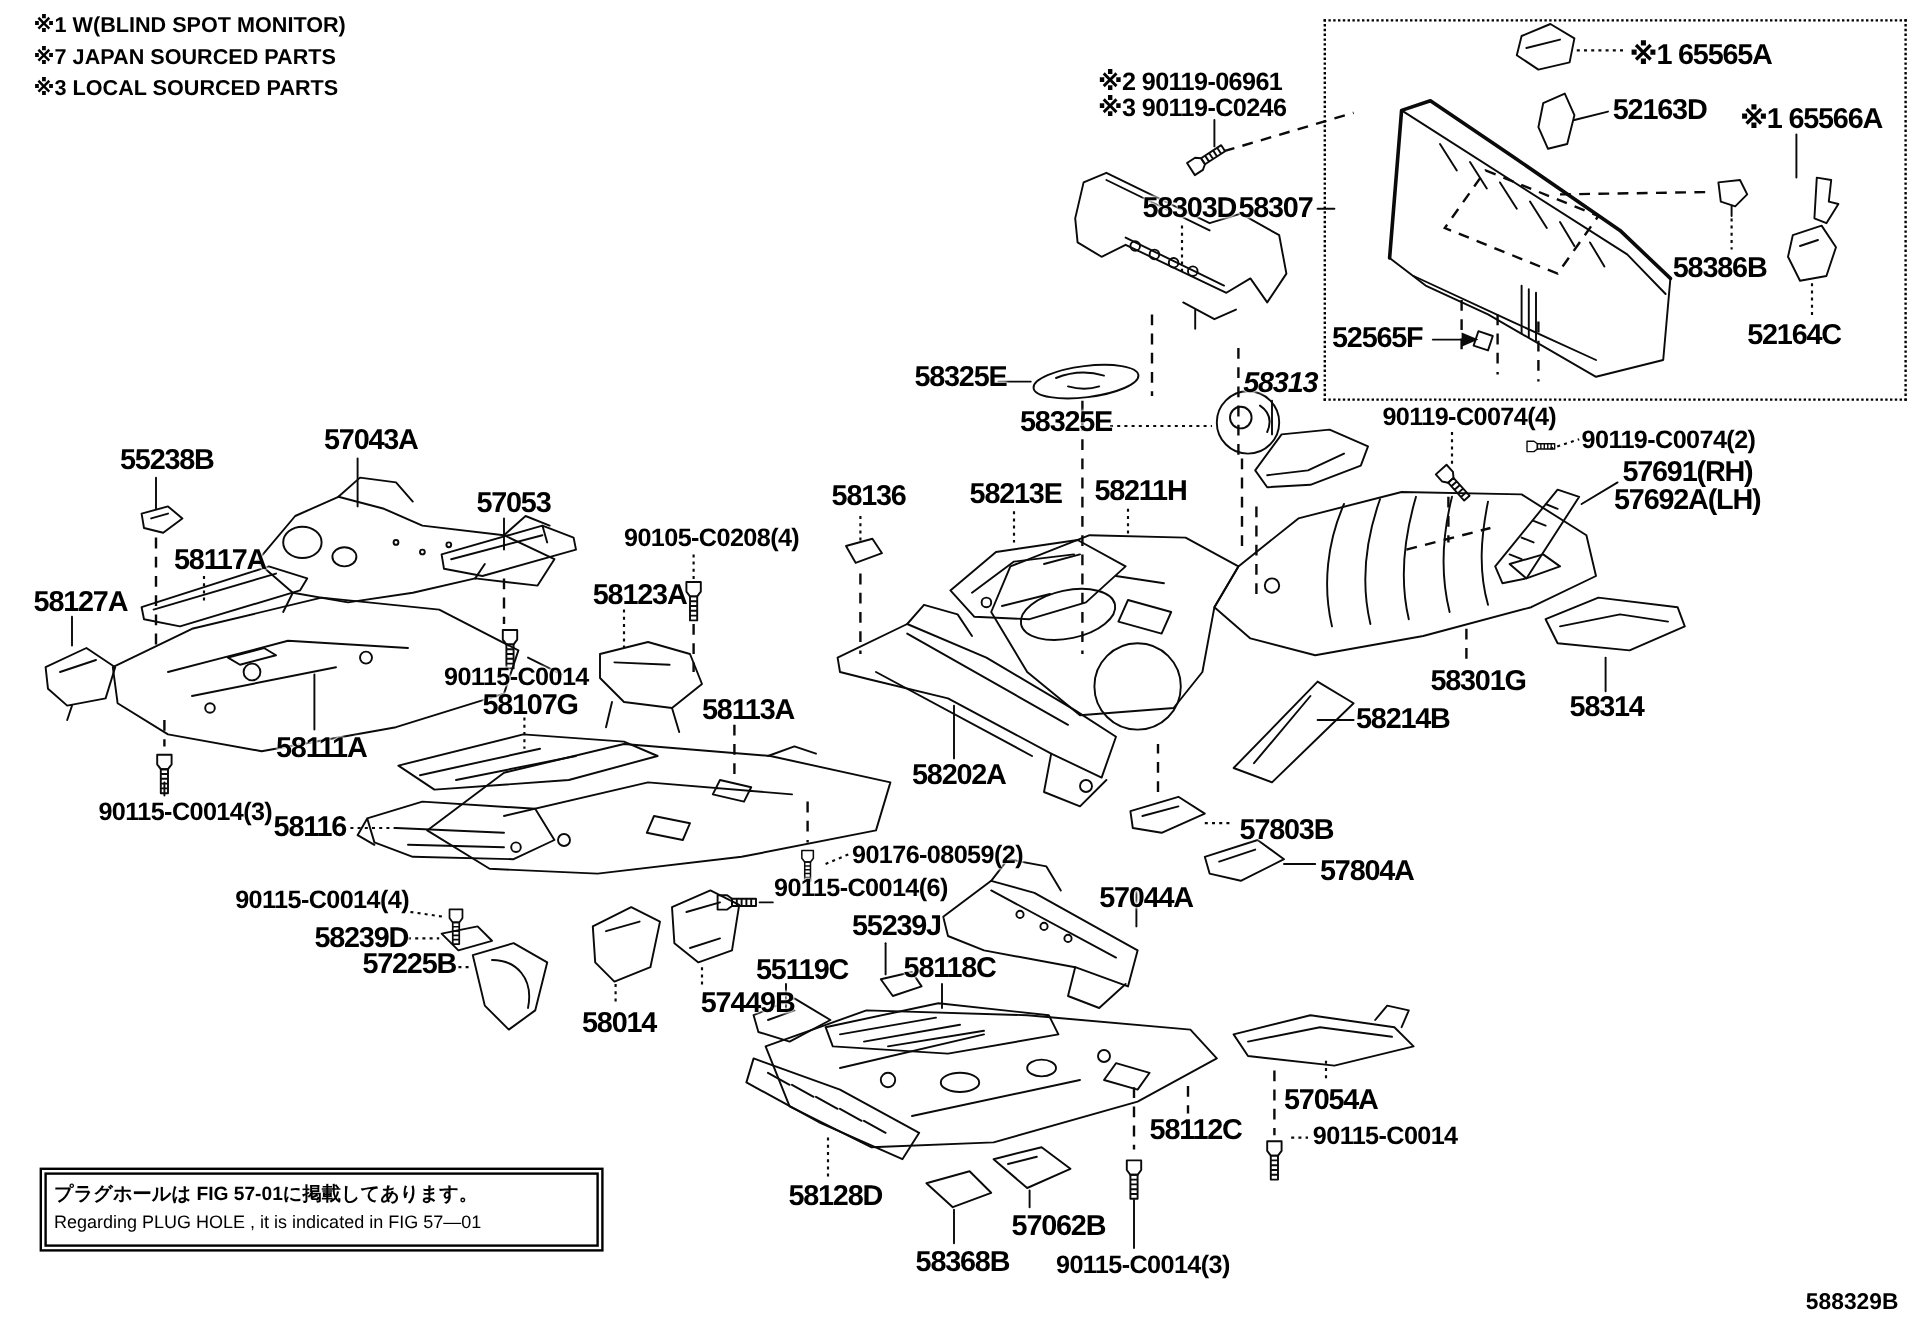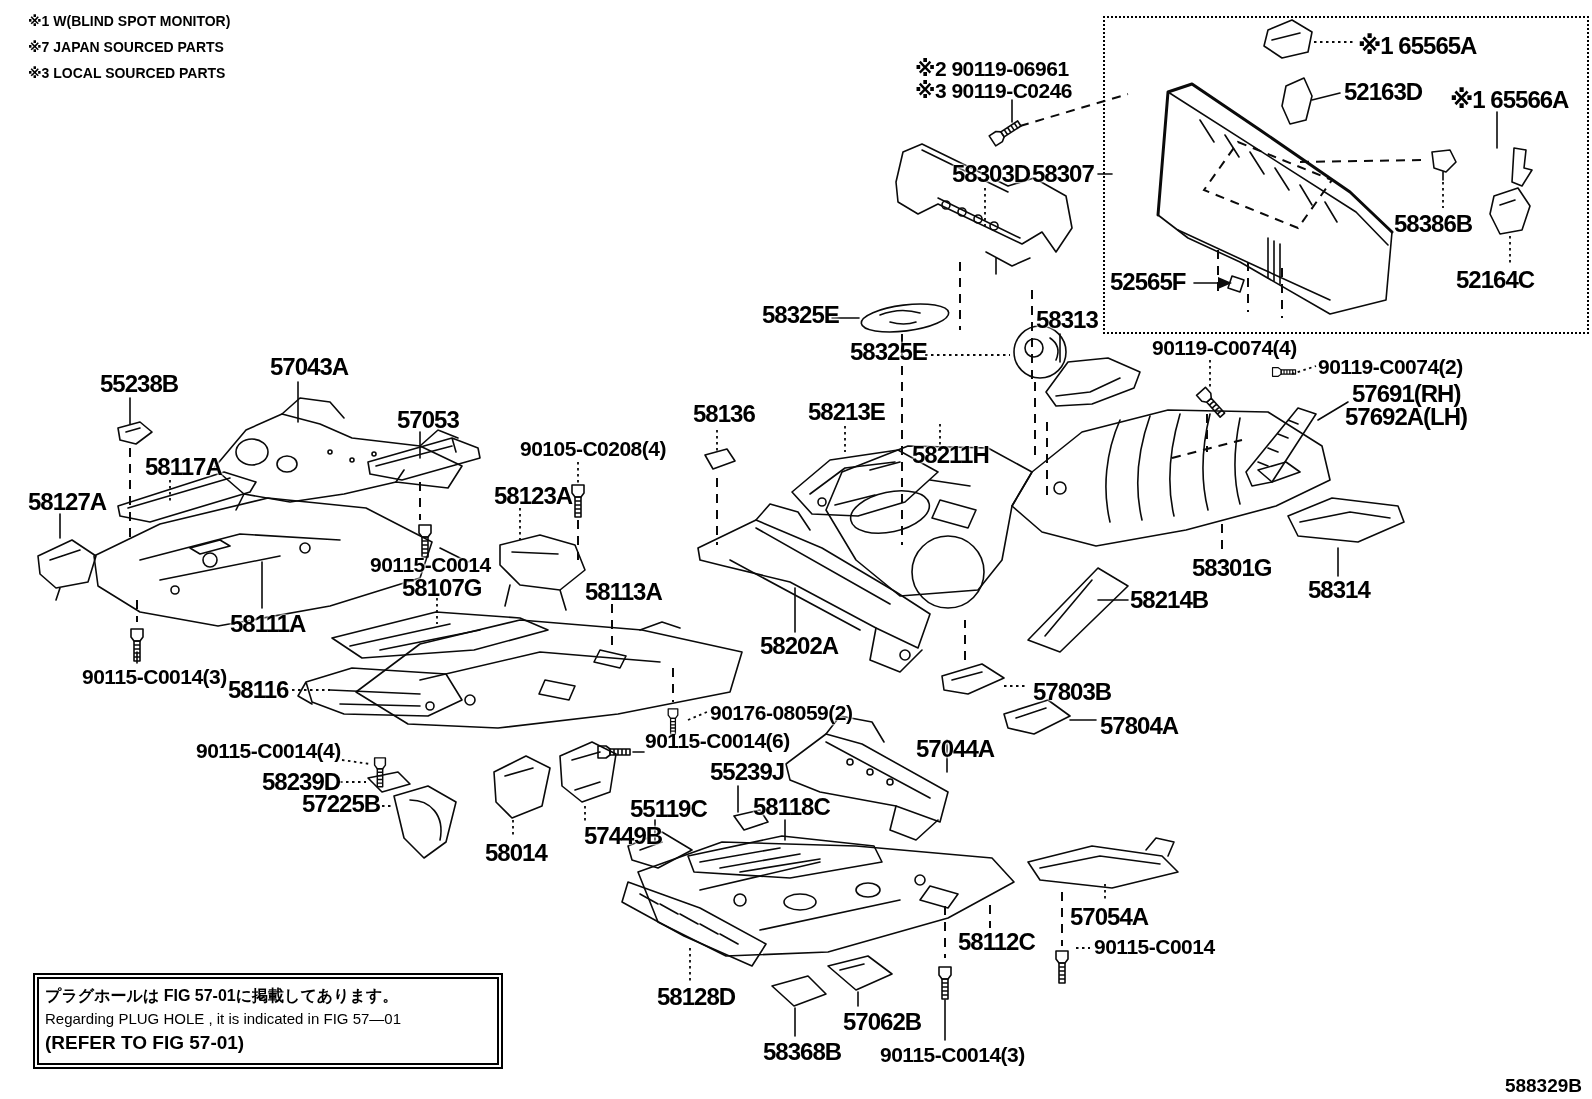--- a/index.html
+++ b/index.html
@@ -7,21 +7,21 @@
          font-family:"Liberation Sans","DejaVu Sans",sans-serif;color:#000;}
   svg.art{position:absolute;left:0;top:0;}
   .ln{fill:none;stroke:#0a0a0a;stroke-width:1.6;stroke-linejoin:round;stroke-linecap:round;}
   .hv{fill:none;stroke:#0a0a0a;stroke-width:3;stroke-linejoin:round;stroke-linecap:round;}
   .dash{fill:none;stroke:#0a0a0a;stroke-width:2;stroke-dasharray:9 7;}
   .dot{fill:none;stroke:#0a0a0a;stroke-width:1.8;stroke-dasharray:2.5 3.5;}
   .fb{fill:#0a0a0a;stroke:none;}
   .part-label{position:absolute;font-weight:bold;font-size:24px;line-height:1;letter-spacing:-1px;
               white-space:nowrap;text-shadow:0 0 3px #fff,0 0 3px #fff,0 0 2px #fff;}
   .part-label.small{font-size:21px;letter-spacing:-0.5px;}
-  .notes{position:absolute;left:28px;top:8px;font-weight:bold;font-size:14px;line-height:26px;}
+  .notes{position:absolute;left:28px;top:8px;font-weight:bold;font-size:18px;line-height:26px;}
   .inset-box{position:absolute;left:1103px;top:16px;width:482px;height:314px;border:2px dotted #000;}
   .plug-box{position:absolute;left:37px;top:977px;width:446px;border:2px solid #000;
             outline:2px solid #000;outline-offset:2px;background:#fff;text-align:left;padding:5px 6px 7px;}
   .plug-jp{font-size:16px;font-weight:bold;line-height:24px;}
   .plug-en{font-size:15px;line-height:22px;}
   .plug-ref{font-size:19px;font-weight:bold;line-height:26px;}
   .diagram-code{position:absolute;right:10px;bottom:2px;font-size:19px;font-weight:bold;letter-spacing:0;}
 </style>
 </head>
 <body>
@@ -245,30 +245,30 @@
       <div class="part-label small" style="left: 915px; top: 58px;">※2 90119-06961</div>
       <div class="part-label small" style="left: 915px; top: 80px;">※3 90119-C0246</div>
       <div class="part-label" style="left: 952px; top: 162px;">58303D</div>
       <div class="part-label" style="left: 1032px; top: 162px;">58307</div>
       <div class="part-label" style="left: 1358px; top: 34px;">※1 65565A</div>
       <div class="part-label" style="left: 1344px; top: 80px;">52163D</div>
       <div class="part-label" style="left: 1450px; top: 88px;">※1 65566A</div>
       <div class="part-label" style="left: 1394px; top: 212px;">58386B</div>
       <div class="part-label" style="left: 1456px; top: 268px;">52164C</div>
       <div class="part-label" style="left: 1110px; top: 270px;">52565F</div>
-      <div class="part-label" style="left: 1036px; top: 308px;">58313</div>
+      <div class="part-label" style="left: 1036px; top: 308px; font-style: italic;">58313</div>
       <div class="part-label small" style="left: 1152px; top: 337px;">90119-C0074(4)</div>
       <div class="part-label small" style="left: 1318px; top: 356px;">90119-C0074(2)</div>
       <div class="part-label" style="left: 1352px; top: 382px;">57691(RH)</div>
       <div class="part-label" style="left: 1345px; top: 405px;">57692A(LH)</div>
       <div class="part-label" style="left: 762px; top: 303px;">58325E</div>
       <div class="part-label" style="left: 850px; top: 340px;">58325E</div>
       <div class="part-label" style="left: 693px; top: 402px;">58136</div>
       <div class="part-label" style="left: 808px; top: 400px;">58213E</div>
-      <div class="part-label" style="left: 912px; top: 398px; margin-top: 45px;">58211H</div>
+      <div class="part-label" style="left: 912px; top: 398px;">58211H</div>
       <div class="part-label" style="left: 270px; top: 355px;">57043A</div>
       <div class="part-label" style="left: 100px; top: 372px;">55238B</div>
       <div class="part-label" style="left: 397px; top: 408px;">57053</div>
       <div class="part-label" style="left: 145px; top: 455px;">58117A</div>
       <div class="part-label" style="left: 28px; top: 490px;">58127A</div>
       <div class="part-label small" style="left: 520px; top: 438px;">90105-C0208(4)</div>
       <div class="part-label" style="left: 494px; top: 484px;">58123A</div>
       <div class="part-label small" style="left: 370px; top: 554px;">90115-C0014</div>
       <div class="part-label" style="left: 402px; top: 576px;">58107G</div>
       <div class="part-label" style="left: 585px; top: 580px;">58113A</div>
@@ -297,17 +297,16 @@
       <div class="part-label small" style="left: 1094px; top: 936px;">90115-C0014</div>
       <div class="part-label" style="left: 657px; top: 985px;">58128D</div>
       <div class="part-label" style="left: 843px; top: 1010px;">57062B</div>
       <div class="part-label" style="left: 763px; top: 1040px;">58368B</div>
       <div class="part-label small" style="left: 880px; top: 1044px;">90115-C0014(3)</div>
     </div>
 
   <div class="plug-box">
     <div class="plug-jp">プラグホールは FIG 57-01に掲載してあります。</div>
     <div class="plug-en">Regarding  PLUG  HOLE , it is indicated in FIG  57—01</div>
-    <div class="plug-ref">(REFER TO FIG 57-01)</div>
   </div>
 
   <div class="diagram-code">588329B</div>
 </div>
 
 </body></html>

